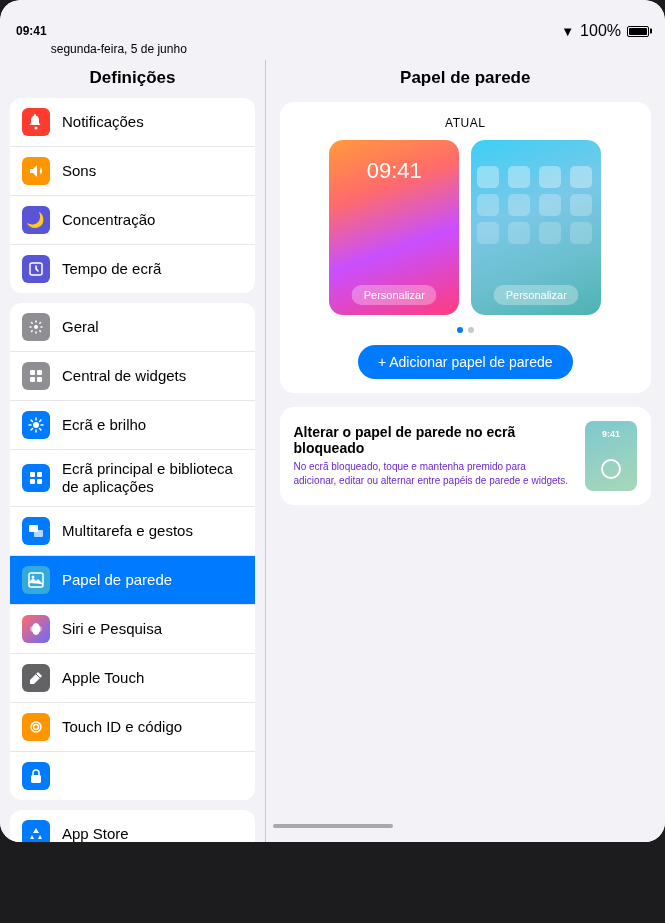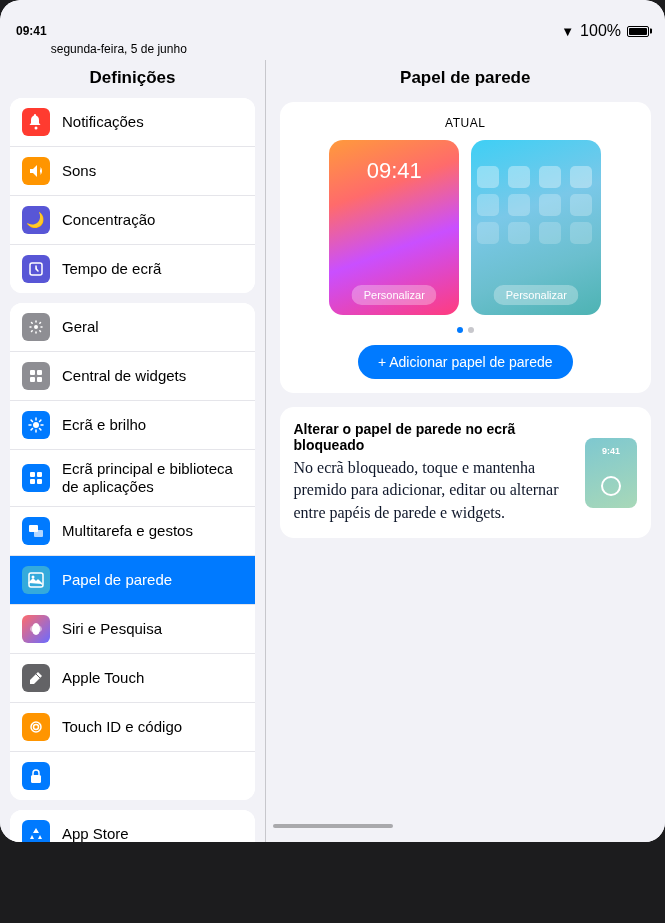--- a/index.html
+++ b/index.html
@@ -265,24 +265,23 @@
     .info-text {
       flex: 1;
     }
     .info-title {
       font-size: 14px;
       font-weight: 600;
       color: #000;
       margin-bottom: 4px;
     }
     .info-desc {
-      font-size: 16px;
-      color: #0f172a;
+      font-size: 10px;
+      color: #6d28d9;
       line-height: 1.4;
-      font-family: Liberation Serif, serif;
     }
     .info-preview {
       width: 52px;
       height: 70px;
       border-radius: 8px;
       background: linear-gradient(160deg, #7ec8d0 0%, #a8d8b8 100%);
       flex-shrink: 0;
       display: flex;
       align-items: center;
       justify-content: center;

